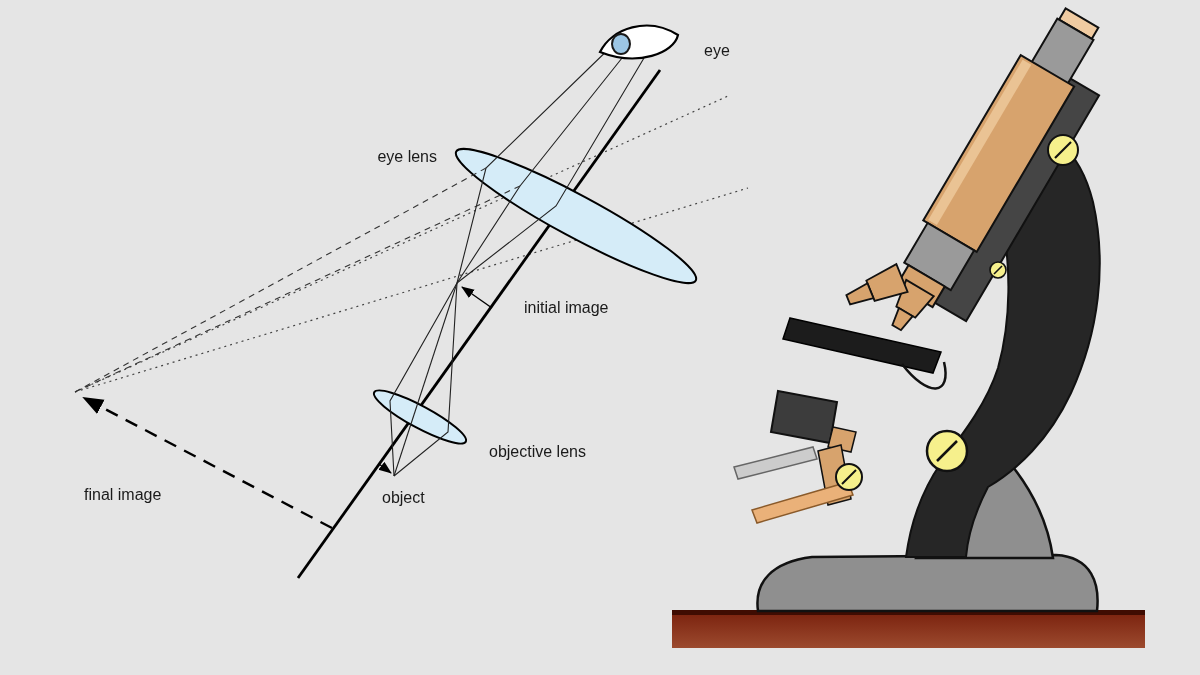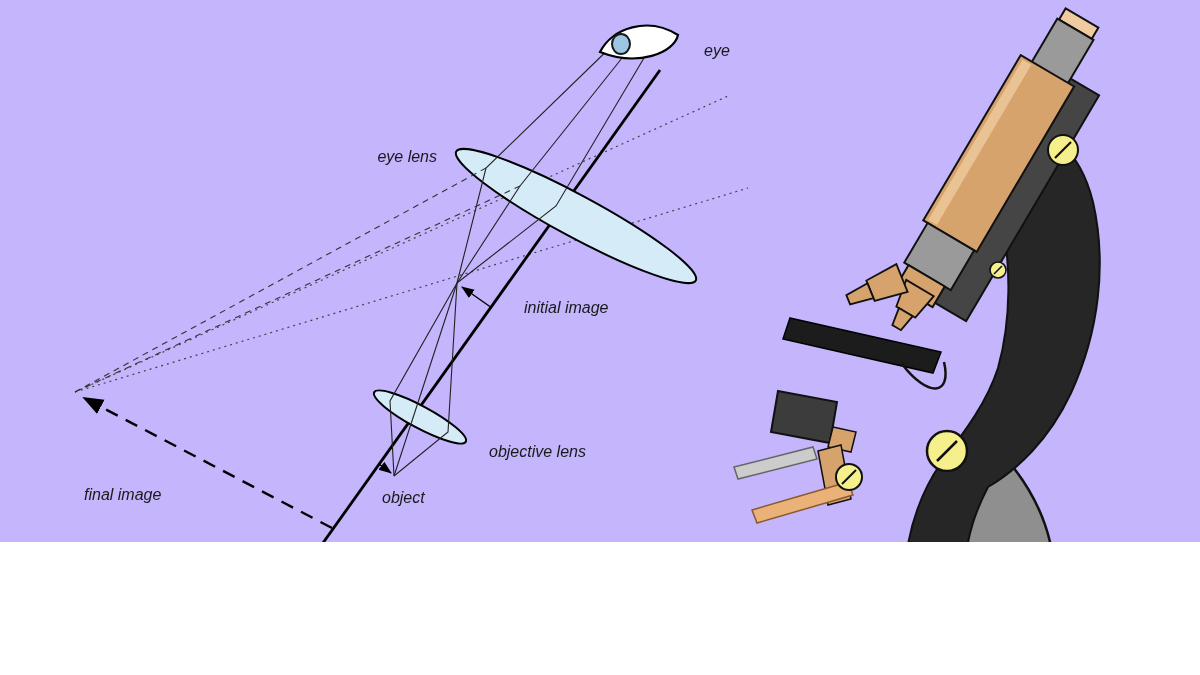--- a/index.html
+++ b/index.html
@@ -4,24 +4,23 @@
 <style>
   html, body {
     margin: 0;
     padding: 0;
     background: #ffffff;
     font-family: "Liberation Sans", sans-serif;
   }
   .canvas-wrap {
     position: relative;
     width: 1200px;
-    height: 542px;
-    background: #c4b5fd;
+    height: 675px;
+    background: #e5e5e5;
     overflow: hidden;
-    font-style: italic;
   }
   svg { display: block; }
   text {
     font-family: "Liberation Sans", sans-serif;
     font-size: 16px;
     fill: #1a1a1a;
   }
 </style>
 </head>
 <body>

